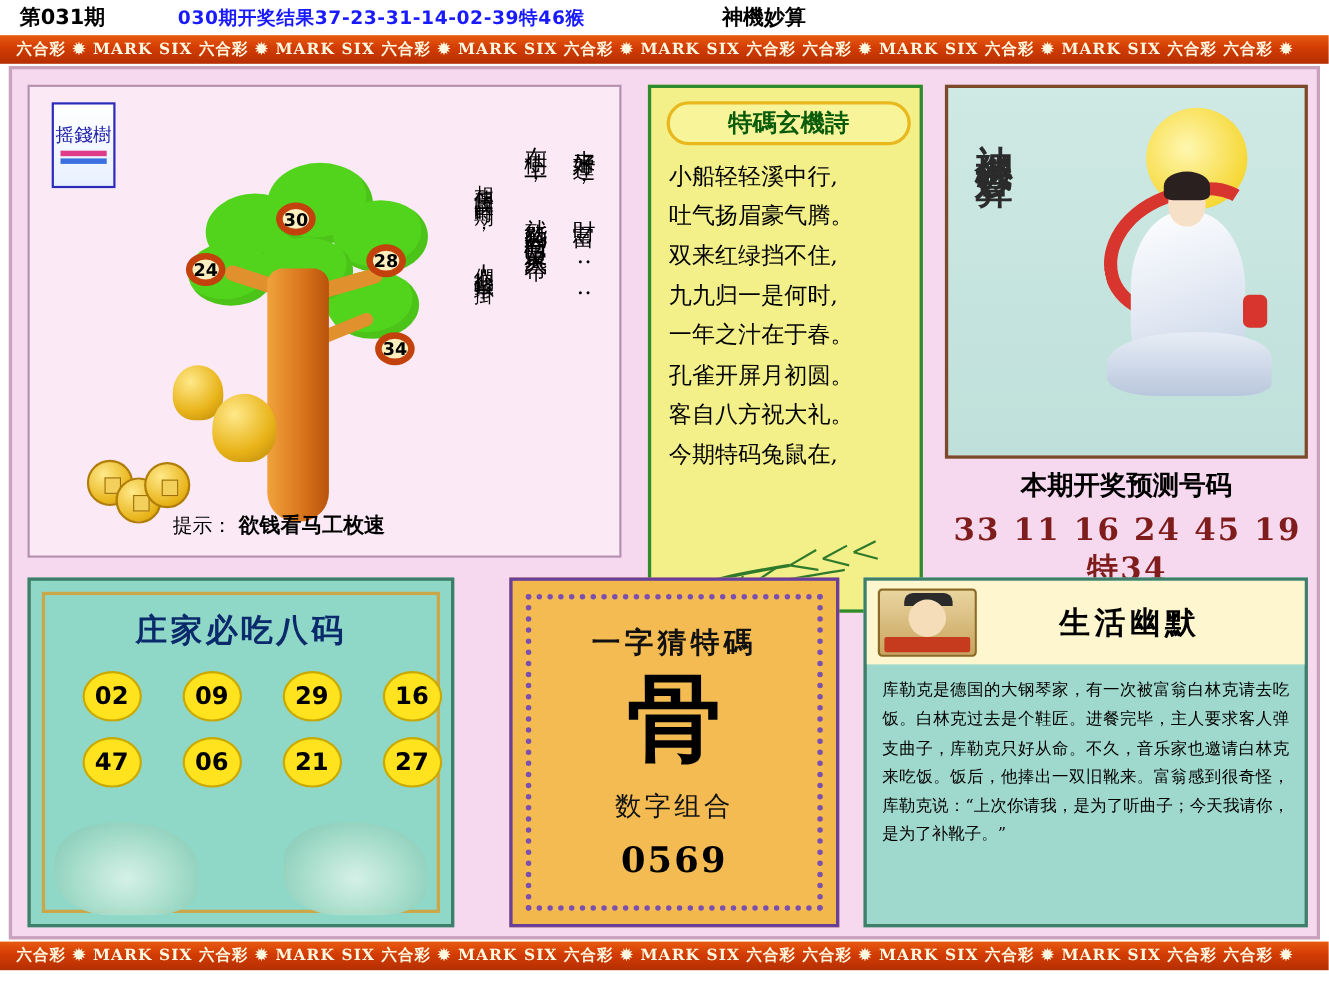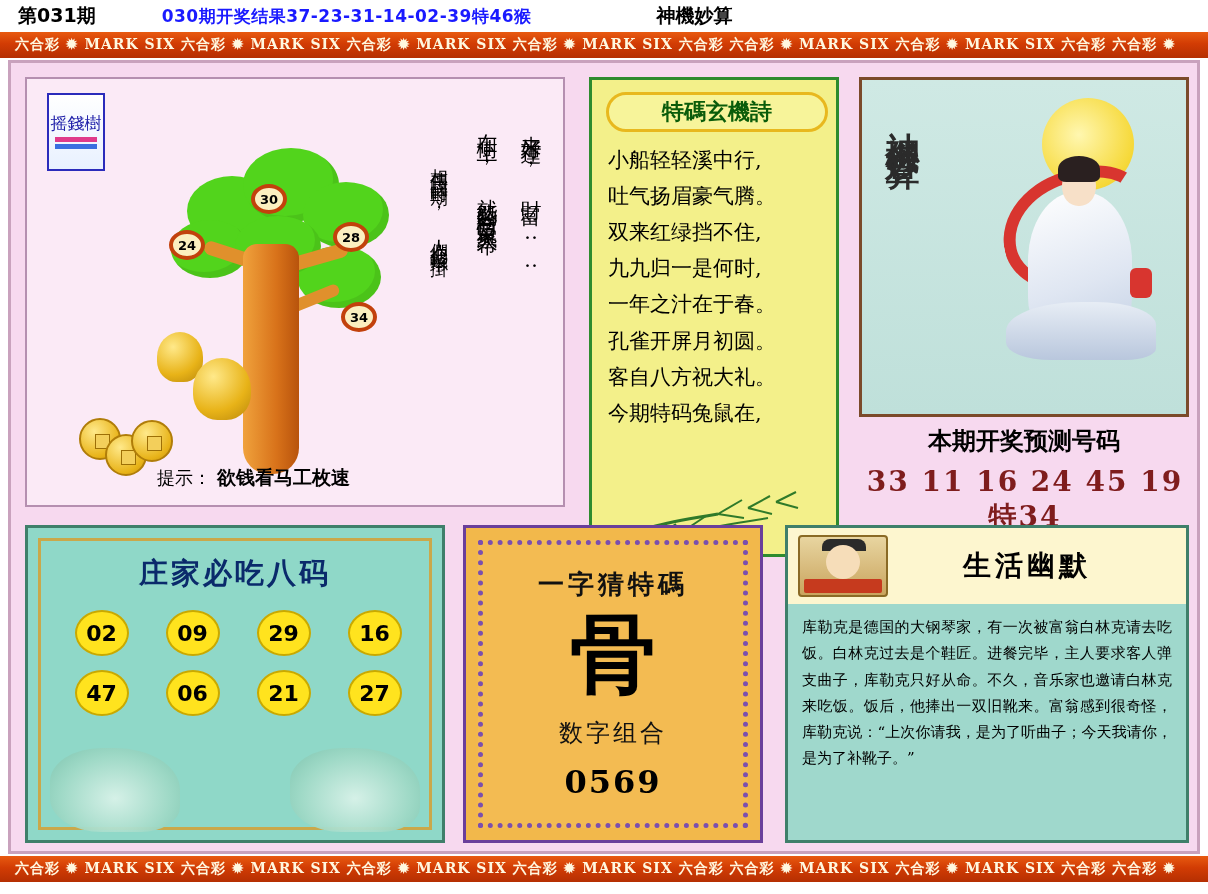--- a/index.html
+++ b/index.html
@@ -92,22 +92,22 @@
     background: linear-gradient(90deg,#f0a23c,#d8721a 60%,#b8530c);
     border-radius: 14px 14px 26px 26px;
   }
   .branch {
     position: absolute; background: #e0902c; border-radius: 8px;
   }
   .num-ball {
     position: absolute; width: 36px; height: 30px;
     border-radius: 50%;
     background: #fbefc0;
-    border: 4px solid #c2410c;
-    color: #000; font-size: 13px; font-weight: bold;
+    border: 6px solid #c2410c;
+    color: #000; font-size: 16px; font-weight: bold;
     display: flex; align-items: center; justify-content: center;
     font-family: "DejaVu Sans", "Liberation Sans", sans-serif;
   }
   .bell {
     position: absolute;
     background: radial-gradient(circle at 35% 30%, #ffe98a, #e8b318 60%, #b8860b);
     border-radius: 50% 50% 42% 42%;
   }
   .coin {
     position: absolute; width: 42px; height: 42px; border-radius: 50%;
@@ -222,21 +222,21 @@
     position: absolute; left: 840px; top: 402px; width: 348px;
     text-align: center;
     font-size: 28px; font-weight: bold; color: #7f1d1d;
     letter-spacing: 2px;
     font-family: "DejaVu Serif", "Liberation Serif", serif;
   }
 
   
   .p-eight {
     position: absolute; left: 14px; top: 462px;
-    width: 420px; height: 318px;
+    width: 388px; height: 318px;
     background: #8fd8c8;
     border: 3px solid #3f7f6a;
   }
   .eight-inner {
     position: absolute; left: 10px; top: 10px; right: 10px; bottom: 10px;
     border: 3px solid #caa84a;
   }
   .eight-title {
     position: absolute; left: 0; top: 26px; width: 100%;
     text-align: center;

